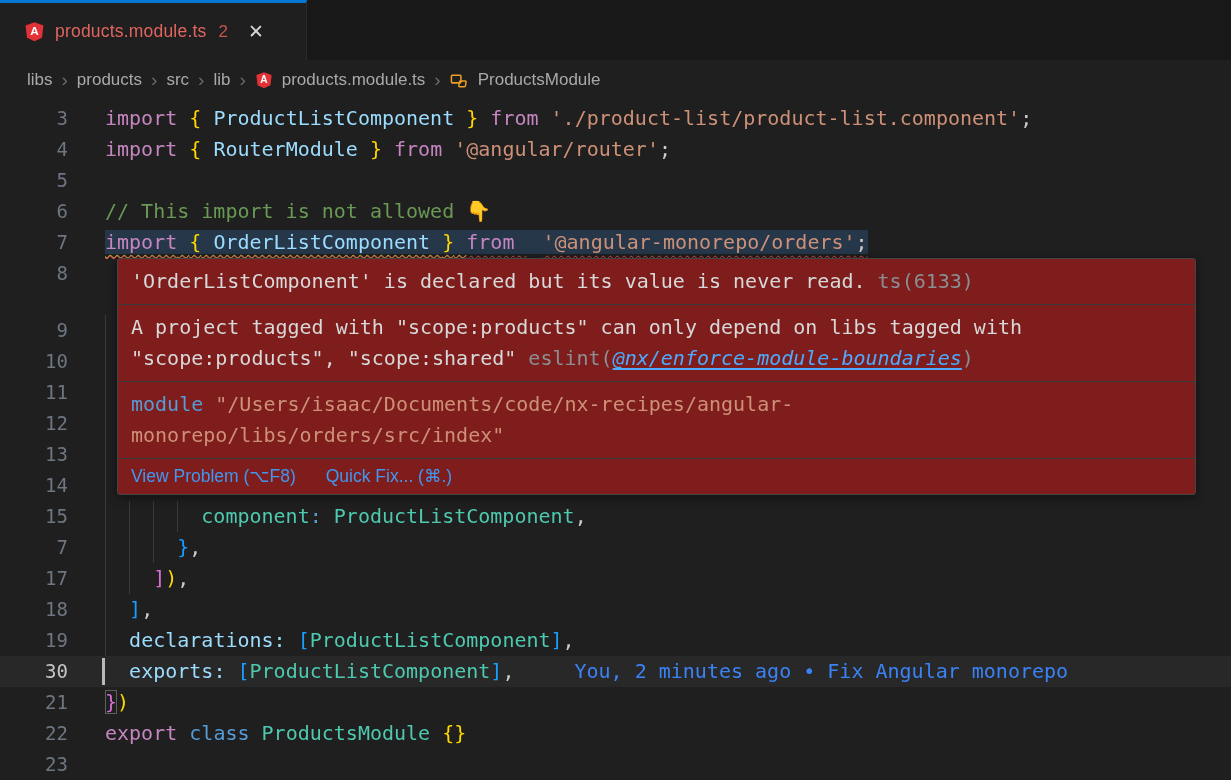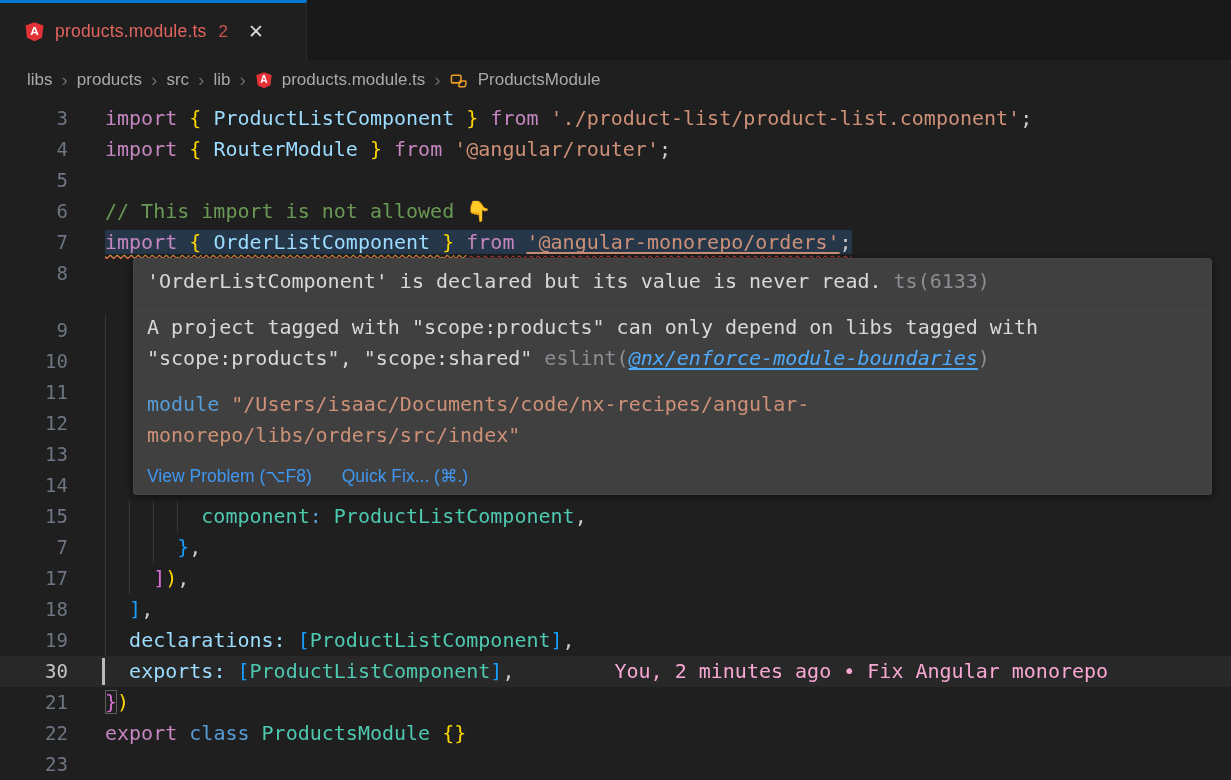--- a/index.html
+++ b/index.html
@@ -38,34 +38,34 @@
   .kw  { color:#c586c0; }
   .ty  { color:#569cd6; }
   .id  { color:#9cdcfe; }
   .cls { color:#4ec9b0; }
   .str { color:#ce9178; }
   .cmt { color:#6a9955; }
   .pn  { color:#cccccc; }
   .b1  { color:#ffd700; }
   .b2  { color:#da70d6; }
   .b3  { color:#179fff; }
-  .u   { text-decoration:underline; text-underline-offset:3px; }
+  .u   { text-underline-offset:3px;margin-left:16px; }
   .m   { outline:1px solid #5f5f5f; outline-offset:-1px; }
-  .blame { color:#f9a8d4; margin-left:100px; }
+  .blame { color:#3b82f6; margin-left:60px; }
   .hl  { background:rgba(56,114,176,0.30); }
   .sq-red { text-decoration:underline wavy #f14c4c; text-decoration-thickness:1.2px;
             text-underline-offset:6px; text-decoration-skip-ink:none; }
   .sq-yel { text-decoration:underline wavy #e3b341; text-decoration-thickness:1.2px;
             text-underline-offset:4.5px; text-decoration-skip-ink:none; }
 
   
   .hover-popup { position:absolute; left:117px; top:258px; width:1079px; z-index:5;
-                 background:#404040; border:1px solid #454545; border-radius:3px;
+                 background:#7f1d1d; border:1px solid #454545; border-radius:3px;
                  box-shadow:0 2px 10px rgba(0,0,0,.5);
-                 font-family:"DejaVu Sans Mono", monospace; font-size:20px; color:#d8d8d8;margin-left:16px; }
+                 font-family:"DejaVu Sans Mono", monospace; font-size:20px; color:#d8d8d8; }
   .hp-sec { padding:7px 13px; line-height:31px; border-bottom:1px solid #3c3c3c;
             white-space:pre-wrap; }
   .msg { color:#d8d8d8; }
   .dim { color:#8b8f94; }
   .lnk { color:#4daafc; text-decoration:underline; text-underline-offset:3px; cursor:pointer;font-style:italic; }
   .hp-actions { padding:7px 13px; display:flex; gap:30px;
                 font-family:"Liberation Sans", sans-serif; font-size:17.5px; }
   .hp-action { color:#4097f0; cursor:pointer; white-space:nowrap; }
 </style>
 </head>

